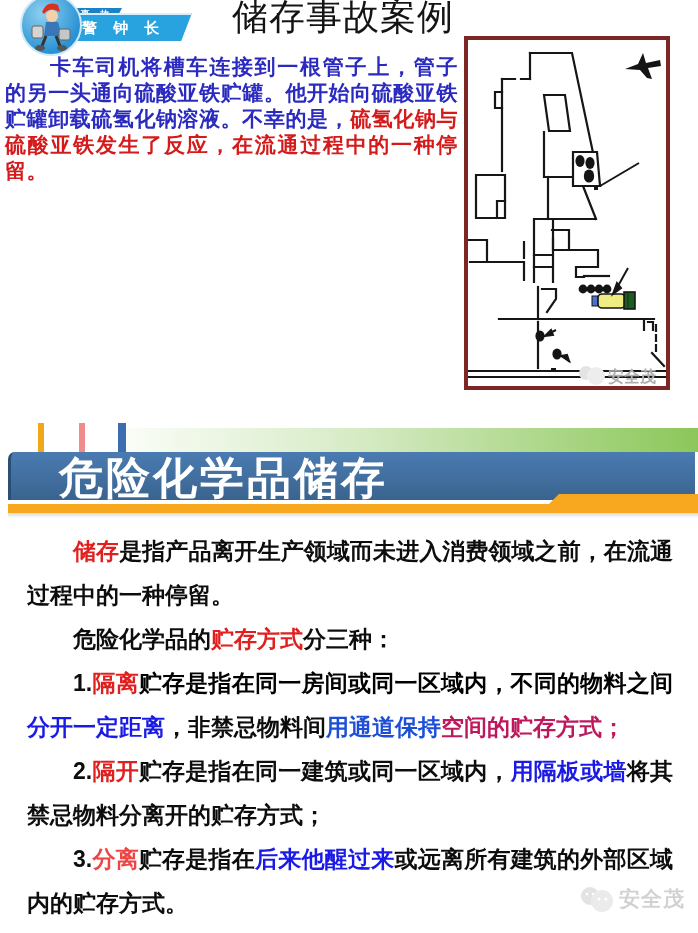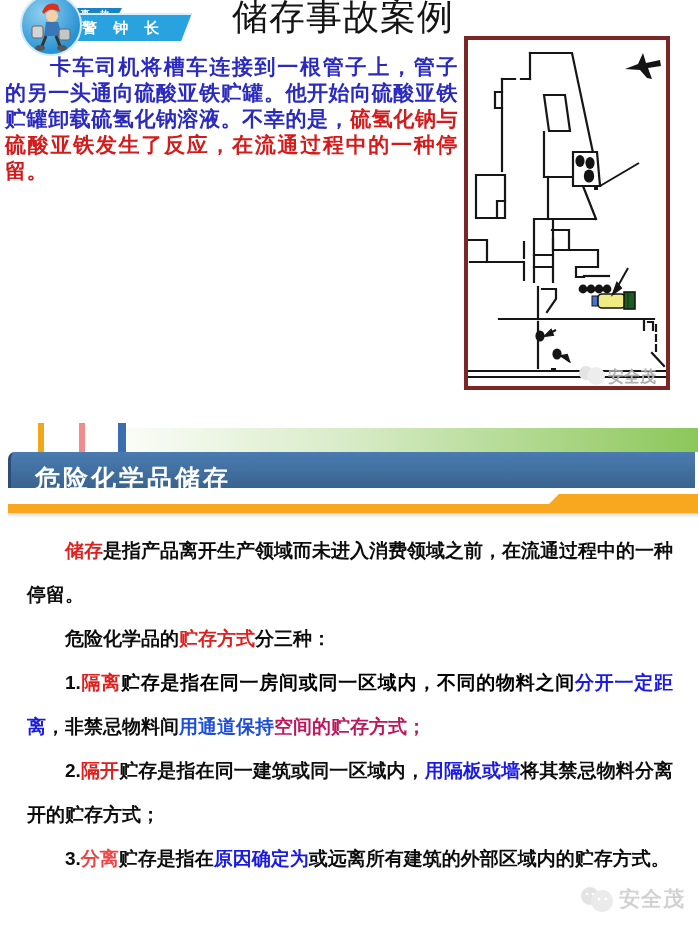--- a/index.html
+++ b/index.html
@@ -28,32 +28,32 @@
   .map{position:absolute;left:464px;top:36px;width:198px;height:346px;background:#fff;
        border:4px solid #7c2626;}
   .map svg{display:block;width:198px;height:346px;}
   
   .bar{position:absolute;top:423px;height:29px;}
   .bar.yellow{left:38px;width:6px;background:#f0a818;}
   .bar.pink{left:79px;width:6px;background:#f08c8c;}
   .bar.blue{left:118px;width:8px;background:#3e6cb0;}
   .green-strip{position:absolute;left:126px;top:428px;width:572px;height:24px;
                background:linear-gradient(90deg,#fafdf7 0%,#d7ebc6 40%,#8cc75a 100%);}
-  .blue-banner{position:absolute;left:8px;top:452px;width:687px;height:36px;
+  .blue-banner{position:absolute;left:8px;top:452px;width:687px;height:48px;
                background:linear-gradient(180deg,#4a7bb1 0%,#3a648f 100%);
                border-left:3px solid #2b4e76;border-top-left-radius:7px;
-               color:#fff;font-size:25px;font-weight:bold;letter-spacing:3px;
-               line-height:52px;padding-left:24px;box-sizing:border-box;}
+               color:#fff;font-size:44px;font-weight:bold;letter-spacing:3px;
+               line-height:52px;padding-left:48px;box-sizing:border-box;}
   .yellow-stripe{position:absolute;left:8px;top:504px;width:690px;height:9px;background:#f7a81e;}
   .yellow-step{position:absolute;left:540px;top:494px;width:158px;height:19px;background:#f7a81e;
                clip-path:polygon(0 100%,12% 0,100% 0,100% 100%);}
   .banner-shadow{position:absolute;left:8px;top:513px;width:690px;height:5px;
                  background:linear-gradient(#bcbcbc,rgba(255,255,255,0));opacity:.55;}
   
-  .storage-text{position:absolute;left:27px;top:529px;width:646px;font-size:19px;line-height:44px;
+  .storage-text{position:absolute;left:27px;top:529px;width:646px;font-size:23px;line-height:44px;
                 font-weight:bold;color:#0d0d0d;text-align:justify;}
   .storage-text p{margin:0;text-indent:2em;}
   
   .footer-mark{position:absolute;left:578px;top:884px;display:flex;align-items:center;gap:5px;}
   .footer-mark .wm-text{font-size:21px;font-weight:bold;color:#d2d2d2;letter-spacing:1px;}
 </style>
 </head>
 <body>
 
 <div class="page">
@@ -159,21 +159,21 @@
   <div class="blue-banner">危险化学品储存</div>
   <div class="yellow-stripe"></div>
   <div class="yellow-step"></div>
   <div class="banner-shadow"></div>
 
   <div class="storage-text">
     <p><span style="color: rgb(224, 31, 31);">储存</span><span style="color: rgb(13, 13, 13);">是指产品离开生产领域而未进入消费领域之前，在流通过程中的一种停留。</span></p>
     <p><span style="color: rgb(13, 13, 13);">危险化学品的</span><span style="color: rgb(224, 31, 31);">贮存方式</span><span style="color: rgb(13, 13, 13);">分三种：</span></p>
     <p><span style="color: rgb(13, 13, 13);">1.</span><span style="color: rgb(224, 31, 31);">隔离</span><span style="color: #000000;">贮存是指在同一房间或同一区域内，不同的物料之间</span><span style="color: rgb(26, 26, 230);">分开一定距离</span><span style="color: rgb(13, 13, 13);">，非禁忌物料间</span><span style="color: #1d4ed8;">用通道保持</span><span style="color: #be185d;">空间的贮存方式；</span></p>
     <p><span style="color: rgb(13, 13, 13);">2.</span><span style="color: rgb(224, 31, 31);">隔开</span><span style="color: rgb(13, 13, 13);">贮存是指在同一建筑或同一区域内，</span><span style="color: rgb(26, 26, 230);">用隔板或墙</span><span style="color: rgb(13, 13, 13);">将其禁忌物料分离开的贮存方式；</span></p>
-    <p><span style="color: rgb(13, 13, 13);">3.</span><span style="color: #ef4444;">分离</span><span style="color: rgb(13, 13, 13);">贮存是指在</span><span style="color: rgb(26, 26, 230);">原因确定为</span><span style="color: rgb(13, 13, 13);">或远离所有建筑的外部区域内的贮存方式。</span></p>
+    <p><span style="color: rgb(13, 13, 13);">3.</span><span style="color: #ef4444;">分离</span><span style="color: rgb(13, 13, 13);">贮存是指在</span><span style="color: rgb(26, 26, 230);">后来他醒过来</span><span style="color: rgb(13, 13, 13);">或远离所有建筑的外部区域内的贮存方式。</span></p>
   </div>
 
   <div class="footer-mark">
     <svg width="36" height="30" viewBox="0 0 36 30">
       <circle cx="12" cy="12" r="9" fill="#e3e3e3"></circle>
       <circle cx="24" cy="17" r="11" fill="#ebebeb"></circle>
       <circle cx="9" cy="10" r="1.3" fill="#fff"></circle>
       <circle cx="15" cy="10" r="1.3" fill="#fff"></circle>
       <circle cx="21" cy="15" r="1.5" fill="#fff"></circle>
       <circle cx="28" cy="15" r="1.5" fill="#fff"></circle>

